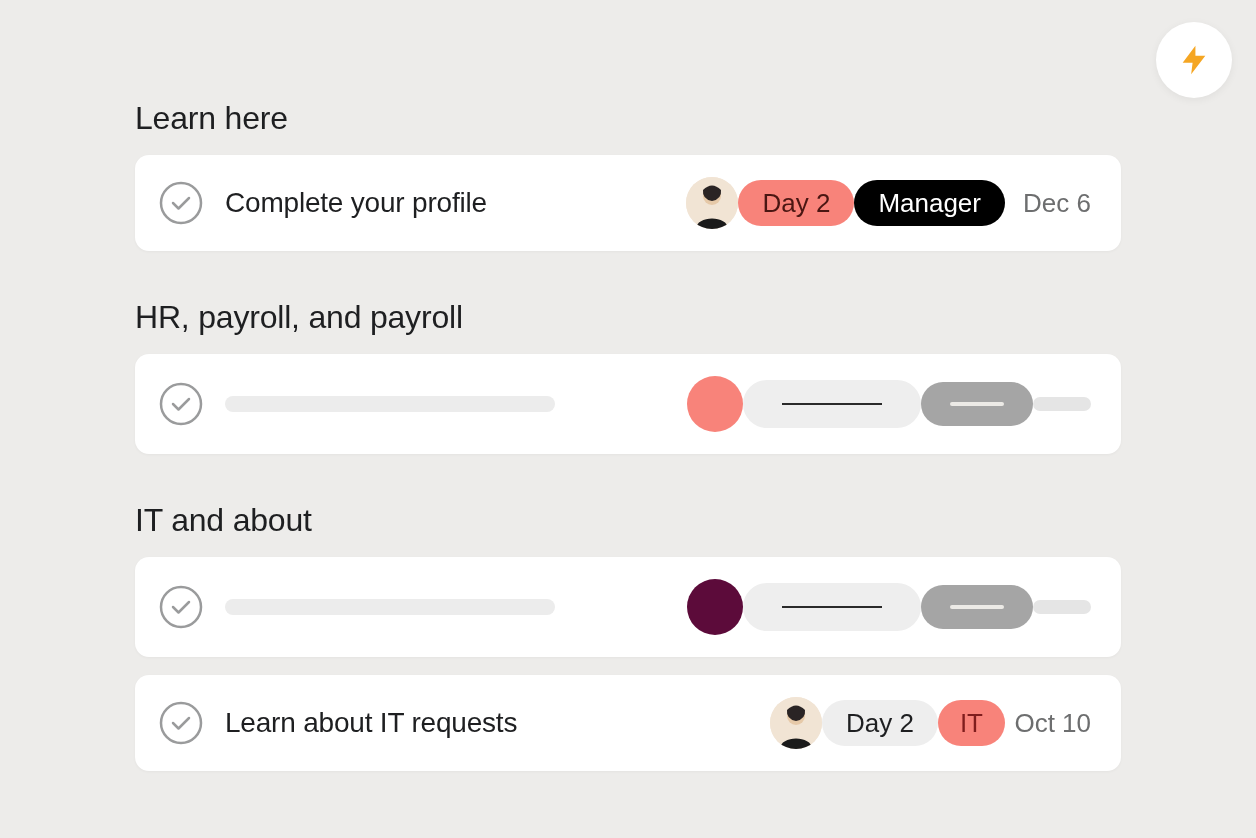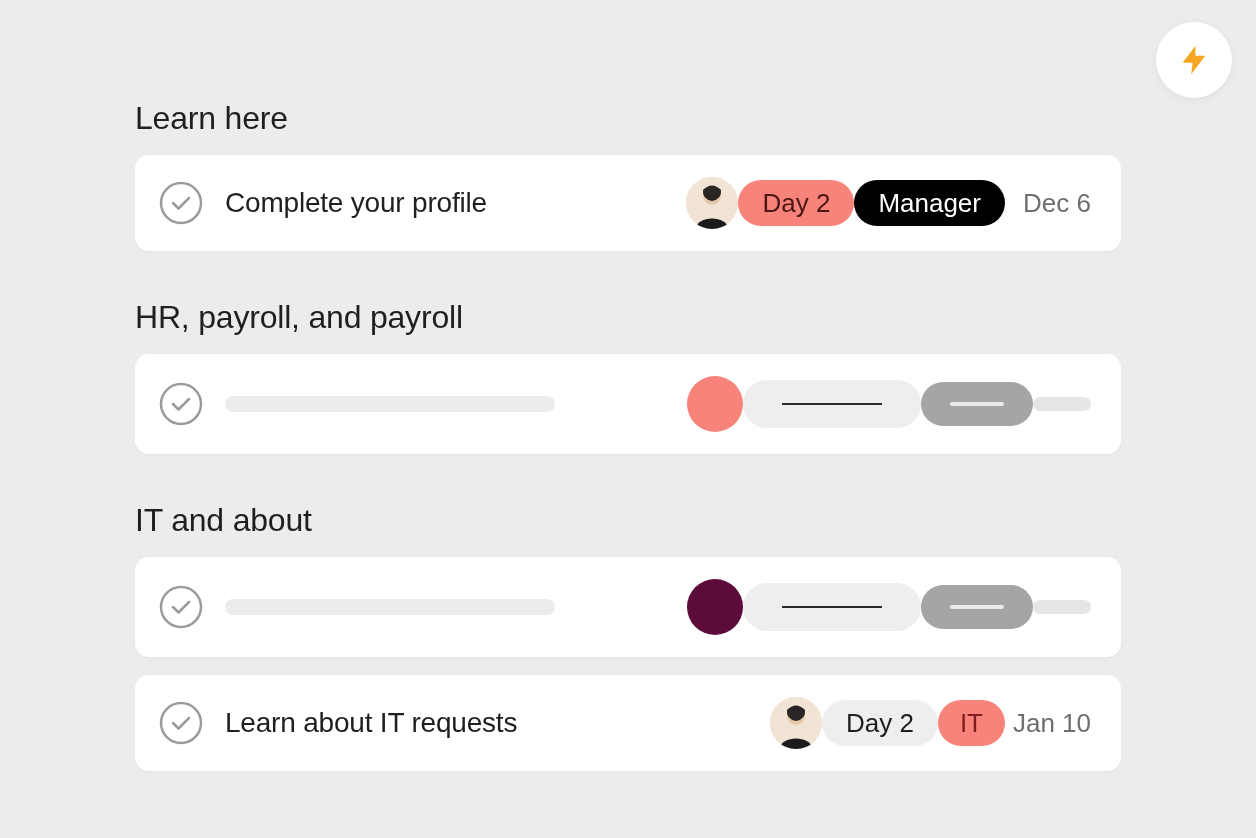--- a/index.html
+++ b/index.html
@@ -261,18 +261,18 @@
         <span class="avatar">
           <svg viewBox="0 0 52 52">
               <rect width="52" height="52" fill="#f1e4d4"></rect>
               <circle cx="26" cy="19" r="9" fill="#e6c9a8"></circle>
               <path d="M10 52 C10 38 42 38 42 52 Z" fill="#1a1a1a"></path>
               <path d="M17 13 Q26 4 35 13 Q36 22 26 24 Q16 22 17 13 Z" fill="#2a2424"></path>
             </svg>
         </span>
         <span class="pill grey-light">Day 2</span>
         <span class="pill salmon-small">IT</span>
-        <span class="due-date">Jan 10</span>
+        <span class="due-date">Oct 10</span>
       </div>
     </div>
   </div>
 
 </div>
 
 </body></html>

